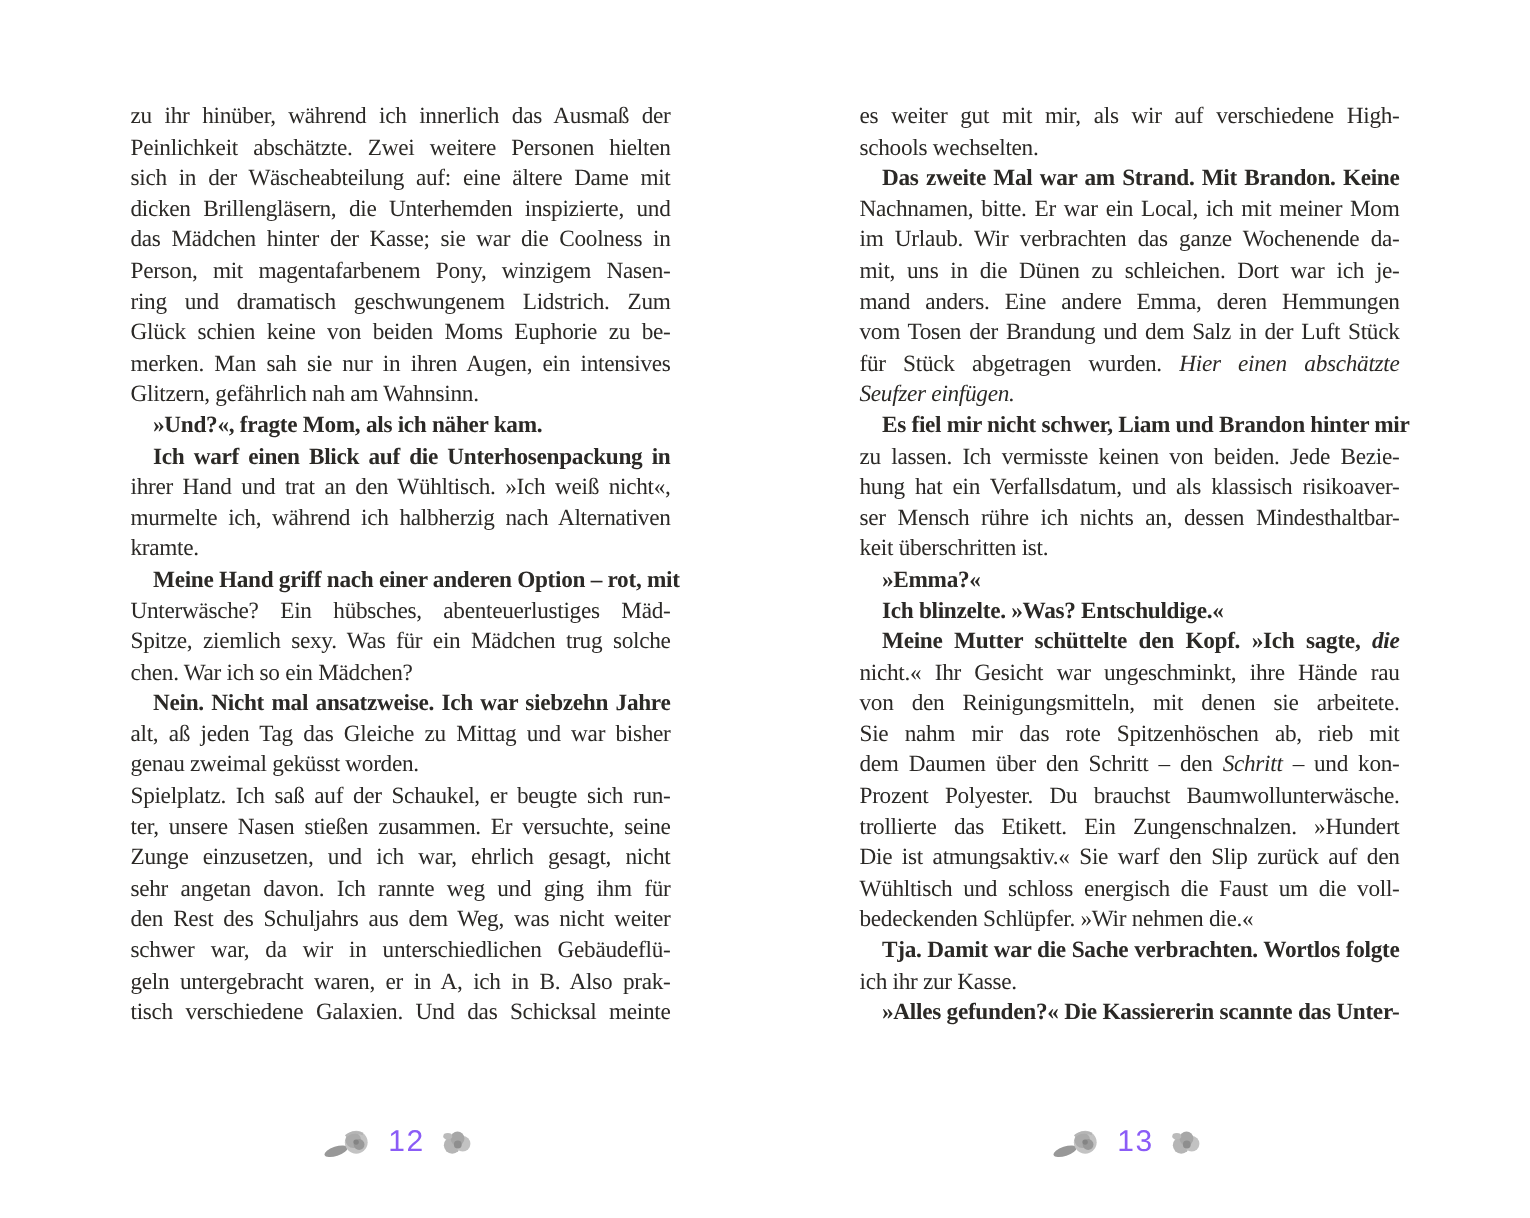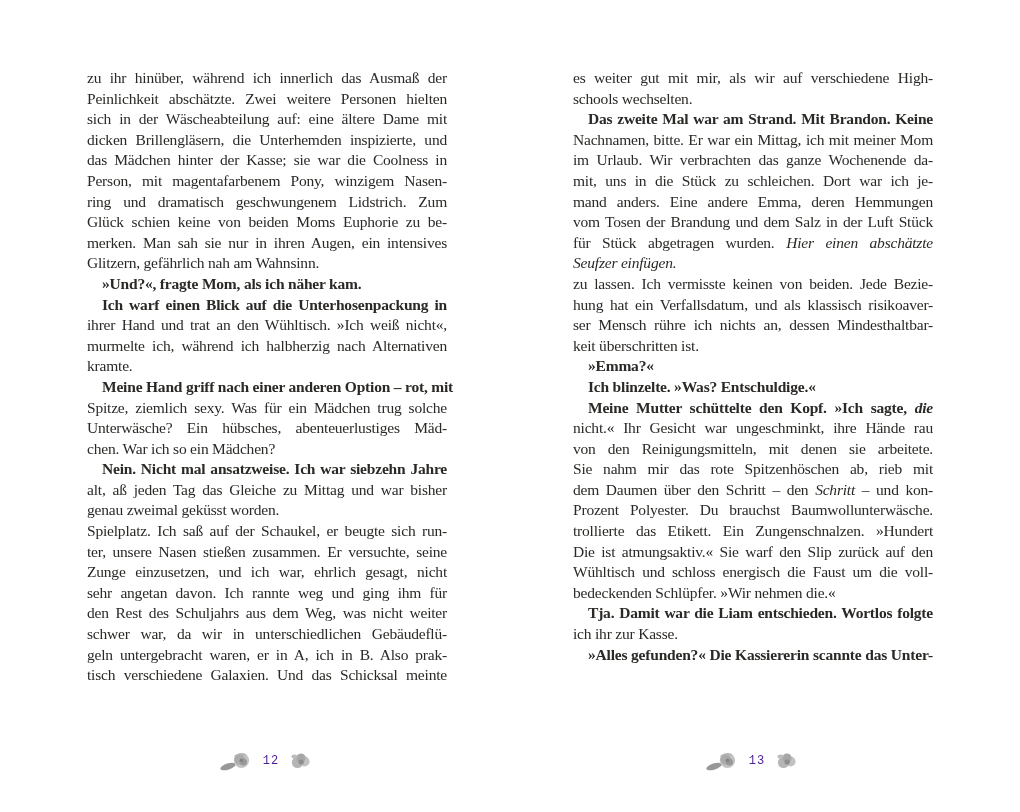--- a/index.html
+++ b/index.html
@@ -58,23 +58,23 @@
     position: absolute;
     top: 750px;
     left: 0;
     width: 100%;
     display: flex;
     justify-content: center;
     align-items: center;
     gap: 9px;
   }
   .pagenum {
-    font-family: Liberation Mono, monospace;
-    font-size: 12px;
-    color: #4c1d95;
+    font-family: Liberation Sans, sans-serif;
+    font-size: 20px;
+    color: #8b5cf6;
     letter-spacing: 1px;
   }
   .ornament {
     display: inline-block;
     line-height: 0;
     filter: blur(0.4px);
     opacity: 0.9;
   }
 </style>
 </head>
@@ -93,22 +93,22 @@
         <div class="line"><span>ring und dramatisch geschwungenem Lidstrich. Zum</span></div>
         <div class="line"><span>Glück schien keine von beiden Moms Euphorie zu be-</span></div>
         <div class="line"><span>merken. Man sah sie nur in ihren Augen, ein intensives</span></div>
         <div class="line end"><span>Glitzern, gefährlich nah am Wahnsinn.</span></div>
         <div class="line indent end"><span>»Und?«, fragte Mom, als ich näher kam.</span></div>
         <div class="line indent"><span>Ich warf einen Blick auf die Unterhosenpackung in</span></div>
         <div class="line"><span>ihrer Hand und trat an den Wühltisch. »Ich weiß nicht«,</span></div>
         <div class="line"><span>murmelte ich, während ich halbherzig nach Alternativen</span></div>
         <div class="line end"><span>kramte.</span></div>
         <div class="line indent"><span>Meine Hand griff nach einer anderen Option – rot, mit</span></div>
+        <div class="line"><span>Unterwäsche? Ein hübsches, abenteuerlustiges Mäd-</span></div>
         <div class="line"><span>Spitze, ziemlich sexy. Was für ein Mädchen trug solche</span></div>
-        <div class="line"><span>Unterwäsche? Ein hübsches, abenteuerlustiges Mäd-</span></div>
         <div class="line end"><span>chen. War ich so ein Mädchen?</span></div>
         <div class="line indent"><span>Nein. Nicht mal ansatzweise. Ich war siebzehn Jahre</span></div>
         <div class="line"><span>alt, aß jeden Tag das Gleiche zu Mittag und war bisher</span></div>
         <div class="line end"><span>genau zweimal geküsst worden.</span></div>
         <div class="line"><span>Spielplatz. Ich saß auf der Schaukel, er beugte sich run-</span></div>
         <div class="line"><span>ter, unsere Nasen stießen zusammen. Er versuchte, seine</span></div>
         <div class="line"><span>Zunge einzusetzen, und ich war, ehrlich gesagt, nicht</span></div>
         <div class="line"><span>sehr angetan davon. Ich rannte weg und ging ihm für</span></div>
         <div class="line"><span>den Rest des Schuljahrs aus dem Weg, was nicht weiter</span></div>
         <div class="line"><span>schwer war, da wir in unterschiedlichen Gebäudeflü-</span></div>
@@ -137,44 +137,45 @@
         </svg>
       </span>
     </footer>
   </section>
 
   <section class="page right">
     <div class="text-block">
         <div class="line"><span>es weiter gut mit mir, als wir auf verschiedene High-</span></div>
         <div class="line end"><span>schools wechselten.</span></div>
         <div class="line indent"><span>Das zweite Mal war am Strand. Mit Brandon. Keine</span></div>
-        <div class="line"><span>Nachnamen, bitte. Er war ein Mittag, ich mit meiner Mom</span></div>
+        <div class="line"><span>Nachnamen, bitte. Er war ein Local, ich mit meiner Mom</span></div>
         <div class="line"><span>im Urlaub. Wir verbrachten das ganze Wochenende da-</span></div>
-        <div class="line"><span>mit, uns in die Stück zu schleichen. Dort war ich je-</span></div>
+        <div class="line"><span>mit, uns in die Dünen zu schleichen. Dort war ich je-</span></div>
         <div class="line"><span>mand anders. Eine andere Emma, deren Hemmungen</span></div>
         <div class="line"><span>vom Tosen der Brandung und dem Salz in der Luft Stück</span></div>
         <div class="line"><span>für Stück abgetragen wurden. </span><i>Hier einen abschätzte</i></div>
         <div class="line end"><i>Seufzer einfügen.</i></div>
+        <div class="line indent"><span>Es fiel mir nicht schwer, Liam und Brandon hinter mir</span></div>
         <div class="line"><span>zu lassen. Ich vermisste keinen von beiden. Jede Bezie-</span></div>
         <div class="line"><span>hung hat ein Verfallsdatum, und als klassisch risikoaver-</span></div>
         <div class="line"><span>ser Mensch rühre ich nichts an, dessen Mindesthaltbar-</span></div>
         <div class="line end"><span>keit überschritten ist.</span></div>
         <div class="line indent end"><span>»Emma?«</span></div>
         <div class="line indent end"><span>Ich blinzelte. »Was? Entschuldige.«</span></div>
         <div class="line indent"><span>Meine Mutter schüttelte den Kopf. »Ich sagte, </span><i>die</i></div>
         <div class="line"><span>nicht.« Ihr Gesicht war ungeschminkt, ihre Hände rau</span></div>
         <div class="line"><span>von den Reinigungsmitteln, mit denen sie arbeitete.</span></div>
         <div class="line"><span>Sie nahm mir das rote Spitzenhöschen ab, rieb mit</span></div>
         <div class="line"><span>dem Daumen über den Schritt – den </span><i>Schritt</i><span> – und kon-</span></div>
         <div class="line"><span>Prozent Polyester. Du brauchst Baumwollunterwäsche.</span></div>
         <div class="line"><span>trollierte das Etikett. Ein Zungenschnalzen. »Hundert</span></div>
         <div class="line"><span>Die ist atmungsaktiv.« Sie warf den Slip zurück auf den</span></div>
         <div class="line"><span>Wühltisch und schloss energisch die Faust um die voll-</span></div>
         <div class="line end"><span>bedeckenden Schlüpfer. »Wir nehmen die.«</span></div>
-        <div class="line indent"><span>Tja. Damit war die Liam entschieden. Wortlos folgte</span></div>
+        <div class="line indent"><span>Tja. Damit war die Sache verbrachten. Wortlos folgte</span></div>
         <div class="line end"><span>ich ihr zur Kasse.</span></div>
         <div class="line indent"><span>»Alles gefunden?« Die Kassiererin scannte das Unter-</span></div>
       </div>
     <footer class="pagefoot">
       <span class="ornament">
         <svg width="34" height="22" viewBox="0 0 34 22" aria-hidden="true">
           <ellipse cx="8" cy="16.5" rx="8" ry="3.1" transform="rotate(-18 8 16.5)" fill="#8d8d8d"></ellipse>
           <circle cx="21.5" cy="10.5" r="7.6" fill="#bdbdbd"></circle>
           <circle cx="19.6" cy="9.2" r="5.2" fill="#a2a2a2"></circle>
           <circle cx="23.4" cy="12" r="3.6" fill="#8f8f8f"></circle>

